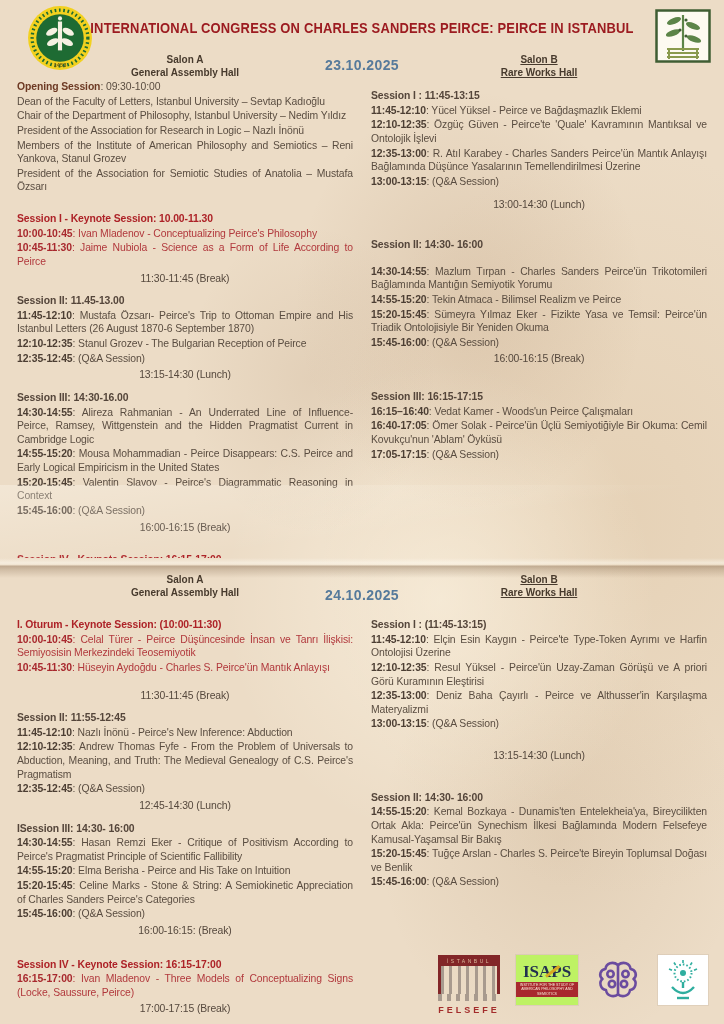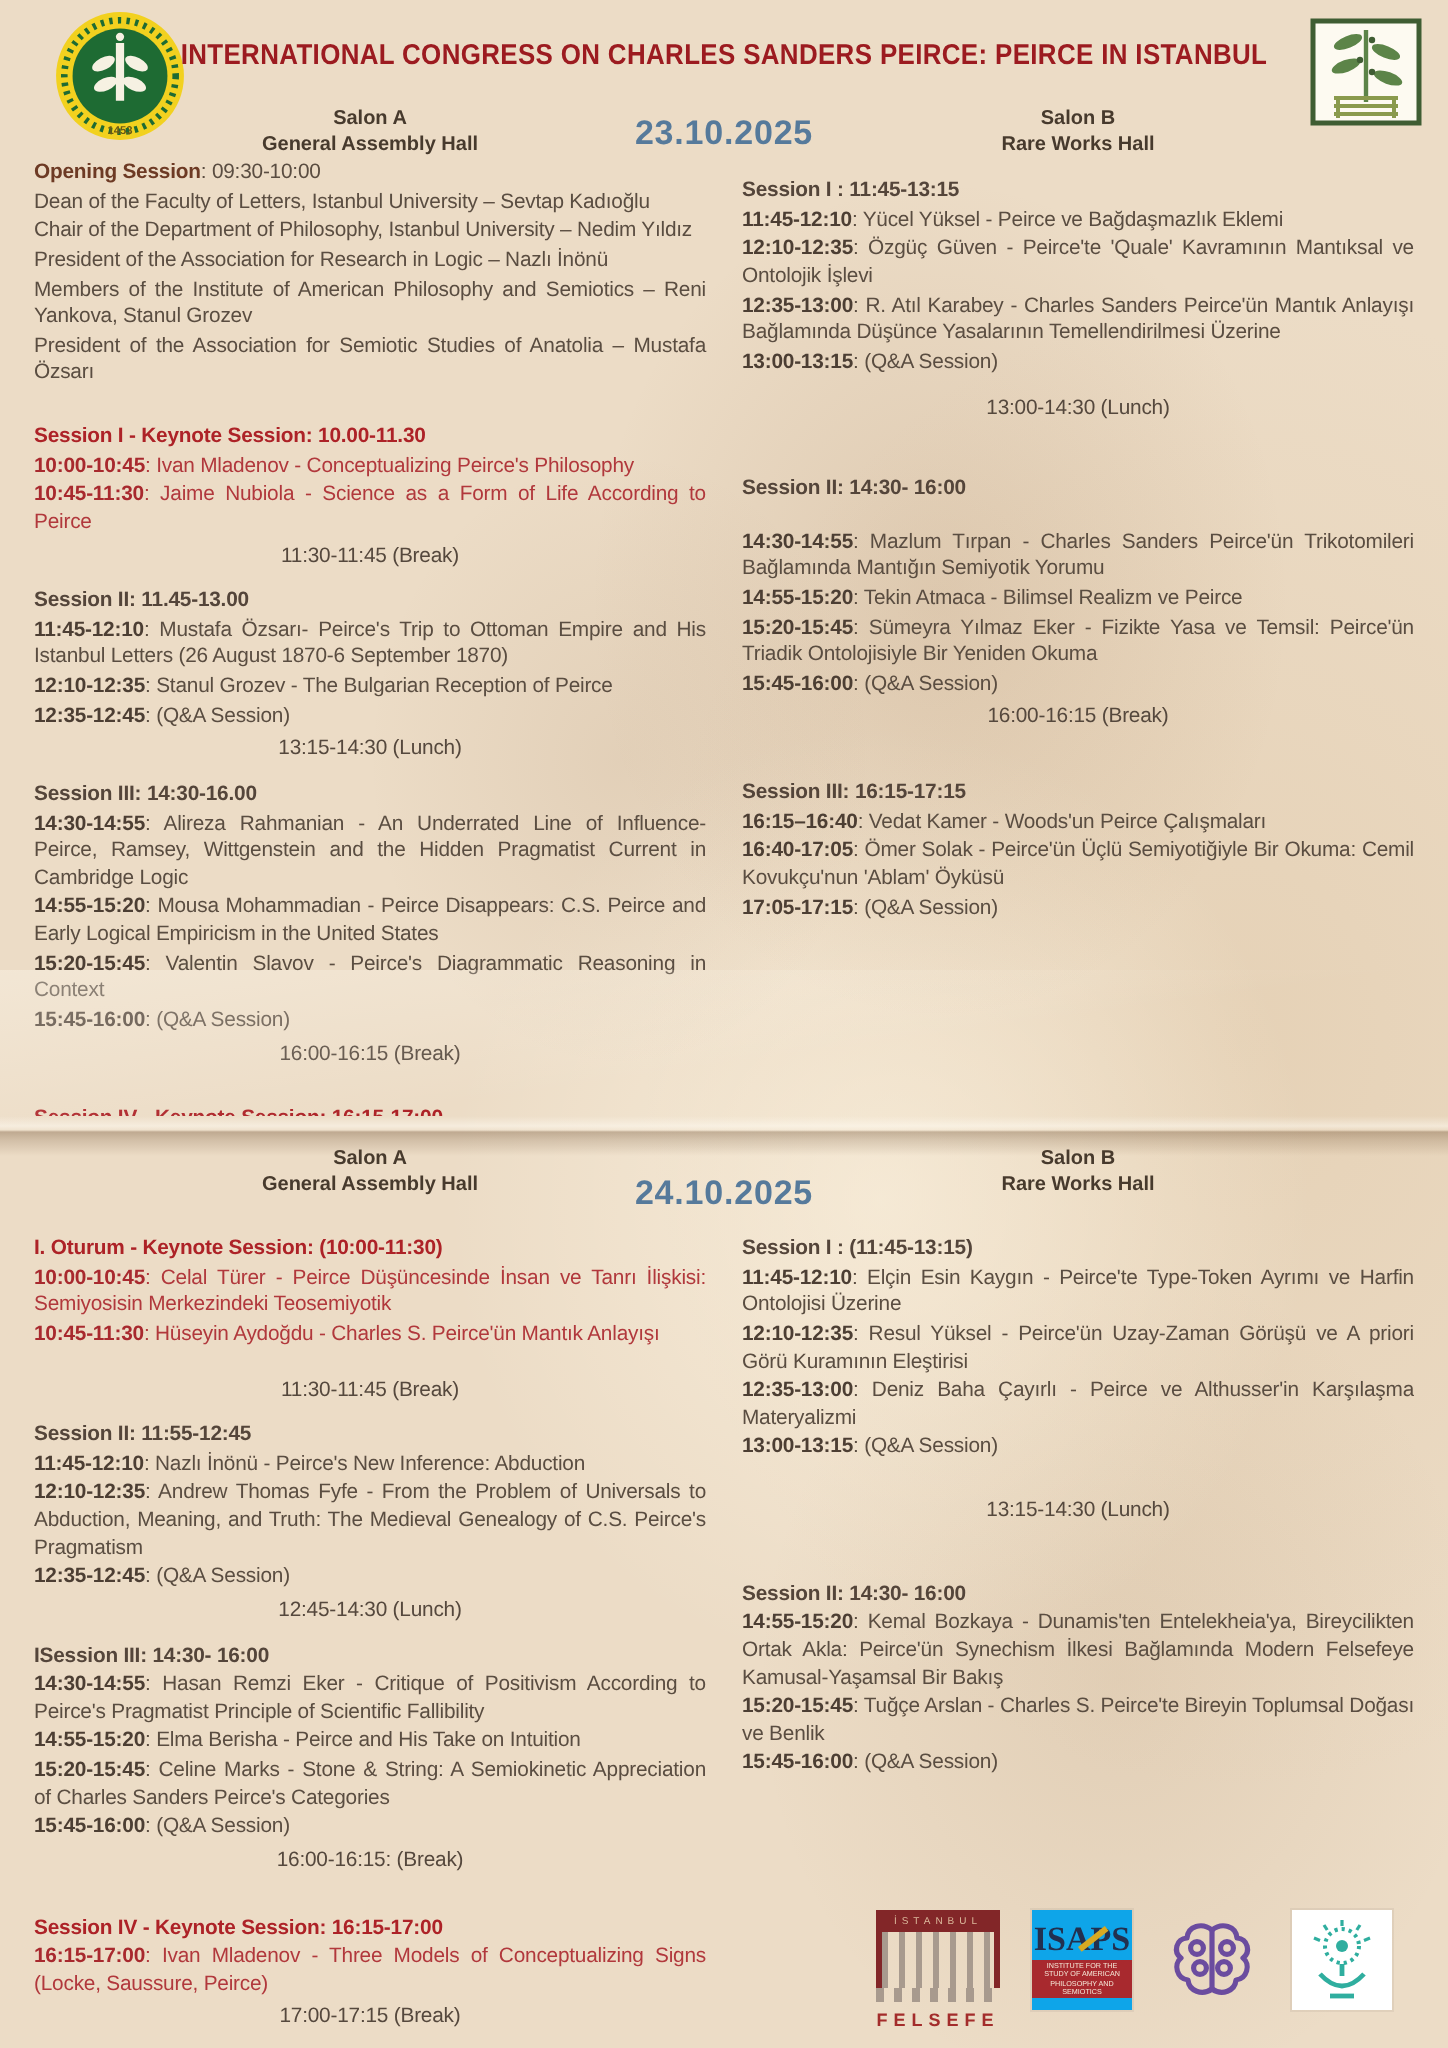--- a/index.html
+++ b/index.html
@@ -30,23 +30,23 @@
     position:absolute;top:20px;left:0;width:724px;text-align:center;
     font-size:14.4px;font-weight:700;color:#9c1b20;letter-spacing:.2px;
     transform:scaleX(.9);
   }
   .seal{position:absolute;left:27px;top:5px;}
   .plantlogo{position:absolute;right:13px;top:9px;}
   
   .salon-head{position:absolute;text-align:center;font-weight:700;color:#473a2d;
     font-size:10px;line-height:1.3;}
   .salon-a-head{left:18px;width:334px;}
-  .salon-b-head{left:372px;width:334px;}
+  .salon-b-head{left:372px;width:334px;text-decoration:underline;}
   .date{position:absolute;left:0;width:724px;text-align:center;font-weight:700;
-    font-size:17px;color:#567a9b;letter-spacing:.4px;}
+    font-size:14px;color:#567a9b;letter-spacing:.4px;}
   #page1 .salon-head{top:53px;}
   #page1 .date{top:57px;}
   #page2 .salon-head{top:8px;}
   #page2 .date{top:22px;}
   
   .cols{position:absolute;left:17px;width:690px;display:flex;gap:18px;}
   #page1 .cols{top:80px;height:478px;overflow:hidden;}
   #page2 .cols{top:44px;height:408px;overflow:hidden;}
   .col{flex:1;min-width:0;}
   .blk{margin:0 0 1px;font-size:10.4px;line-height:1.31;color:#5a4d41;letter-spacing:-.1px;}
@@ -63,21 +63,21 @@
   .footer-logos{position:absolute;left:438px;top:390px;display:flex;align-items:center;gap:16px;}
   .logo-felsefe{width:62px;height:50px;}
   .lf-top{background:#822628;color:#dcb99c;font-size:5px;letter-spacing:2.5px;
     text-align:center;padding:2.5px 0 2px;}
   .lf-mid{position:relative;height:28px;
     background:repeating-linear-gradient(90deg,#a89a8e 0 3px,rgba(0,0,0,0) 3px 8.5px);
     border-left:3px solid #822628;border-right:3px solid #822628;}
   .lf-word{position:absolute;inset:0;display:flex;align-items:center;justify-content:center;
     color:#a32c2b;font-weight:700;font-size:9px;letter-spacing:3px;margin-top:44px;}
   .lf-base{height:7px;background:repeating-linear-gradient(90deg,#a89a8e 0 4px,rgba(0,0,0,0) 4px 9px);}
-  .logo-isaps{width:50px;height:50px;background:#0ea5e9;display:flex;flex-direction:column;
+  .logo-isaps{width:62px;height:50px;background:#bef264;display:flex;flex-direction:column;
     align-items:center;justify-content:center;box-shadow:0 0 0 1px rgba(0,0,0,.05);}
   .isaps-word{font-family:"Liberation Serif",serif;font-size:17px;font-weight:700;
     color:#22304f;position:relative;line-height:1;}
   .isaps-word::after{content:"";position:absolute;left:21px;top:7px;width:17px;height:2.6px;
     background:#d8a922;transform:rotate(-38deg);}
   .isaps-sub{font-size:3.6px;color:#22304f;text-align:center;line-height:1.25;margin-top:2px;
     background:#a8292e;color:#f5e9d8;padding:1px 2px;}
   .logo-brain{width:48px;height:48px;}
   .logo-flower{width:50px;height:50px;background:#fff;display:flex;align-items:center;
     justify-content:center;box-shadow:0 0 0 1px rgba(0,0,0,.05);}

